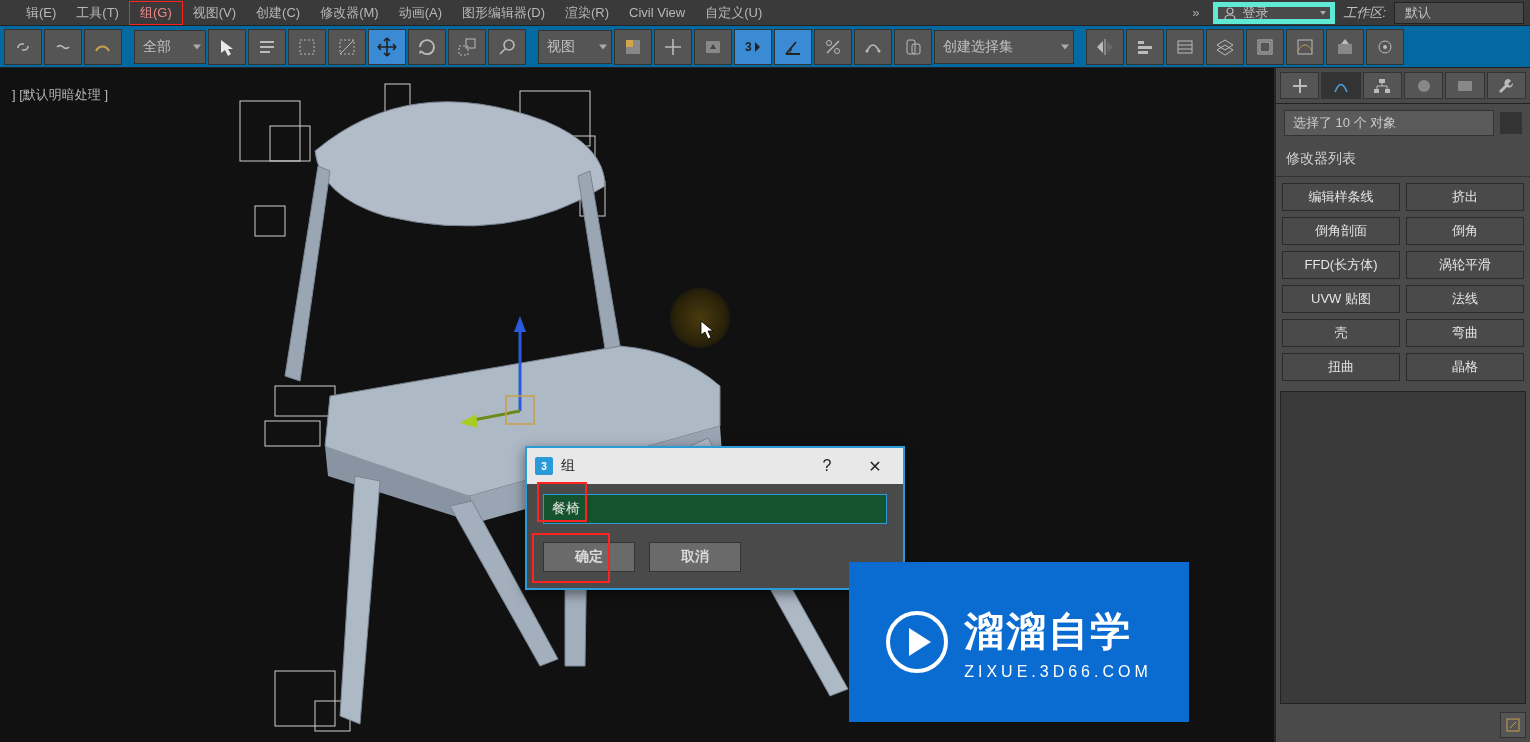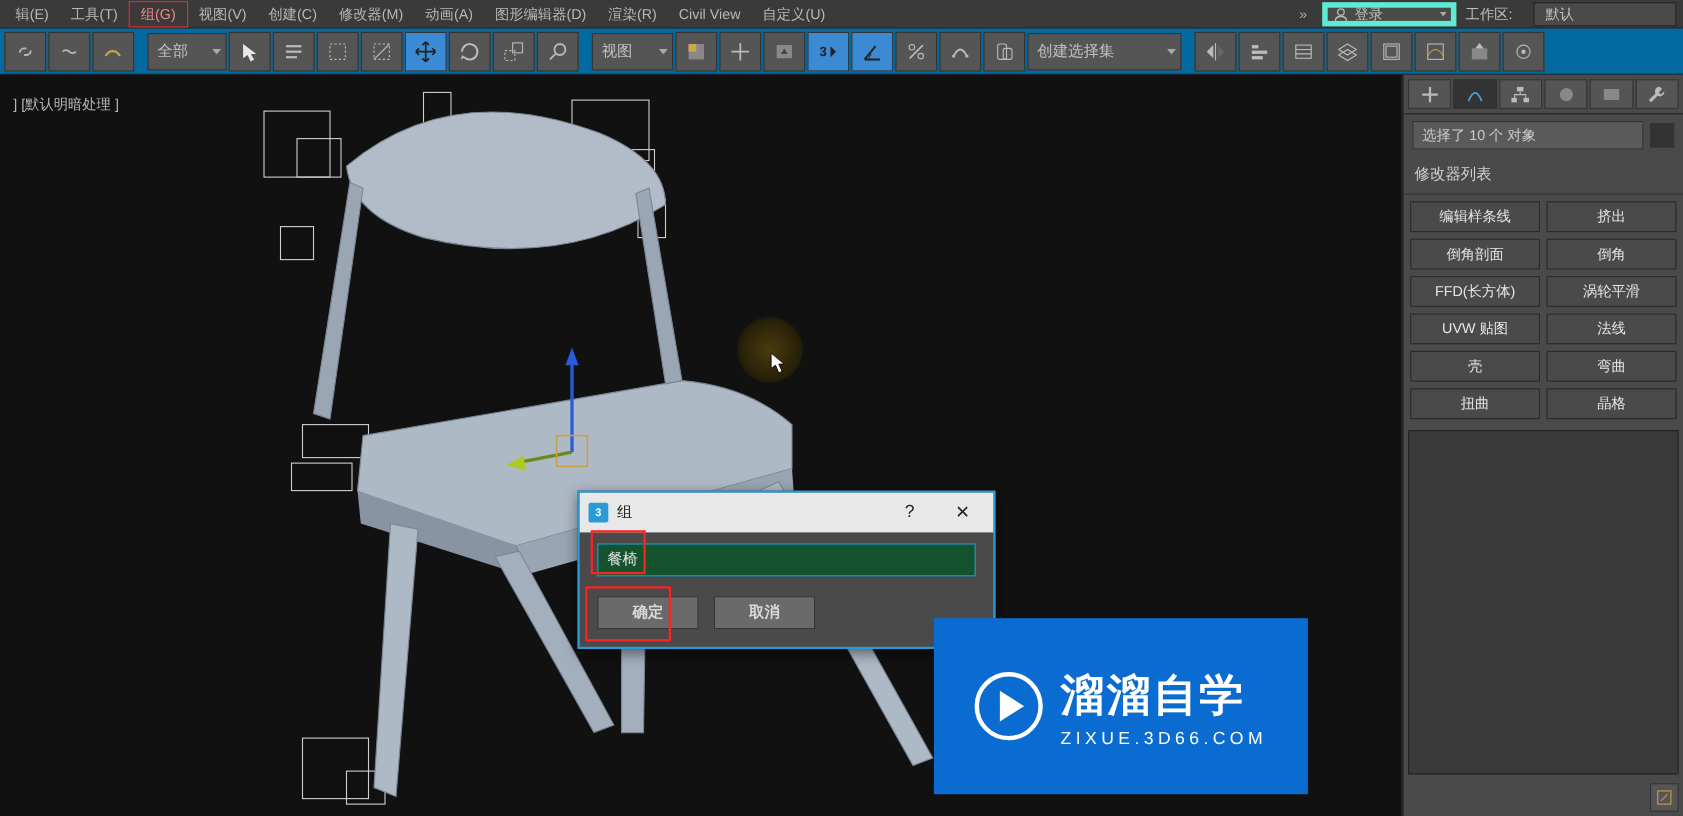--- a/index.html
+++ b/index.html
@@ -11,21 +11,21 @@
       font-size: 13px;
       color: #c0c0c0;
       overflow: hidden;
       position: relative;
     }
     .menubar {
       height: 26px;
       background: #3a3a3a;
       display: flex;
       align-items: center;
-      padding-left: 4px;
+      padding-left: 16px;
       border-bottom: 1px solid #222;
     }
     .menu-item {
       padding: 2px 10px;
       color: #b8b8b8;
       cursor: pointer;
       white-space: nowrap;
     }
     .menu-item.highlighted {
       border: 1px solid #ff2222;
@@ -46,21 +46,21 @@
       margin: 0 8px;
       min-width: 122px;
       position: relative;
       font-family: Liberation Serif, serif;
     }
     .login-drop .icon-user {
       width: 16px; height: 16px; margin-right: 4px;
       display: flex; align-items: center; justify-content: center;
     }
     .workspace { display: flex; align-items: center; margin-right: 6px; }
-    .workspace-label { margin-right: 19px; color: #c0c0c0;}
+    .workspace-label { margin-right: 8px; color: #c0c0c0; font-style: italic;}
     .workspace-val { background: #4a4a4a; border: 1px solid #222; padding: 1px 10px; height: 22px; display:flex; align-items:center; min-width:130px;}
     .toolbar {
       height: 42px;
       background: #0369a1;
       display: flex;
       align-items: center;
       padding: 0 4px;
       border-bottom: 1px solid #222;
       gap: 2px;
     }

